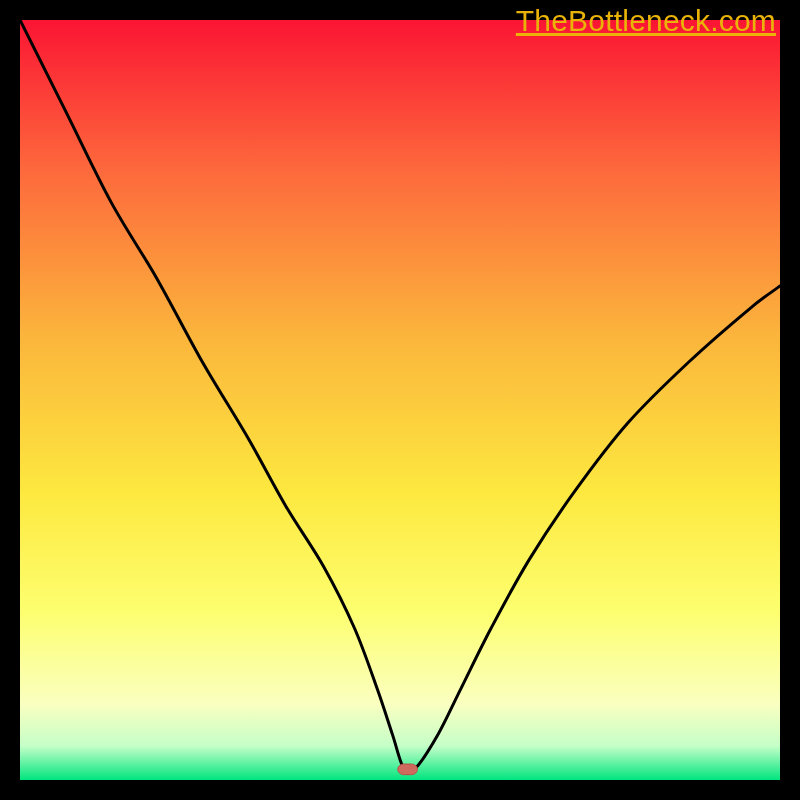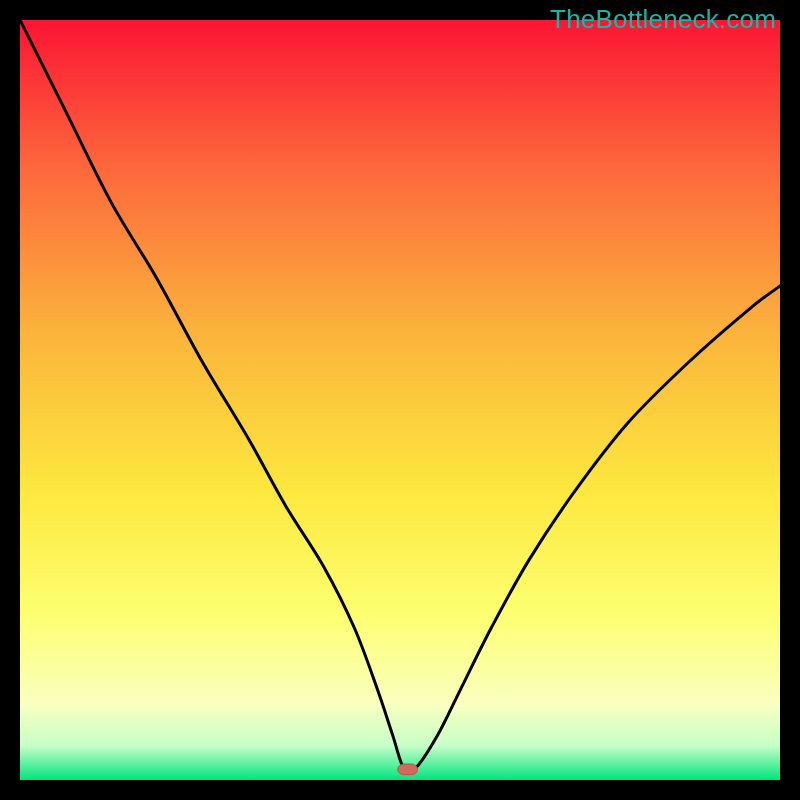--- a/index.html
+++ b/index.html
@@ -23,24 +23,25 @@
     position: absolute;
     left: 0;
     top: 0;
     width: 760px;
     height: 760px;
   }
   .watermark {
     position: absolute;
     top: 4px;
     right: 24px;
-    color: #14b8a6;
-    font-size: 26px;
+    color: #eab308;
+    font-size: 30px;
     font-weight: 500;
     letter-spacing: 0.2px;
+    text-decoration: underline;
   }
 </style>
 </head>
 <body>
 
 <div class="frame">
   <svg class="plot-area" viewBox="0 0 760 760" preserveAspectRatio="none">
     <defs>
       <linearGradient id="bg-grad" x1="0" y1="0" x2="0" y2="1">
         <stop id="g0" offset="0%" stop-color="#fb1533"></stop>

